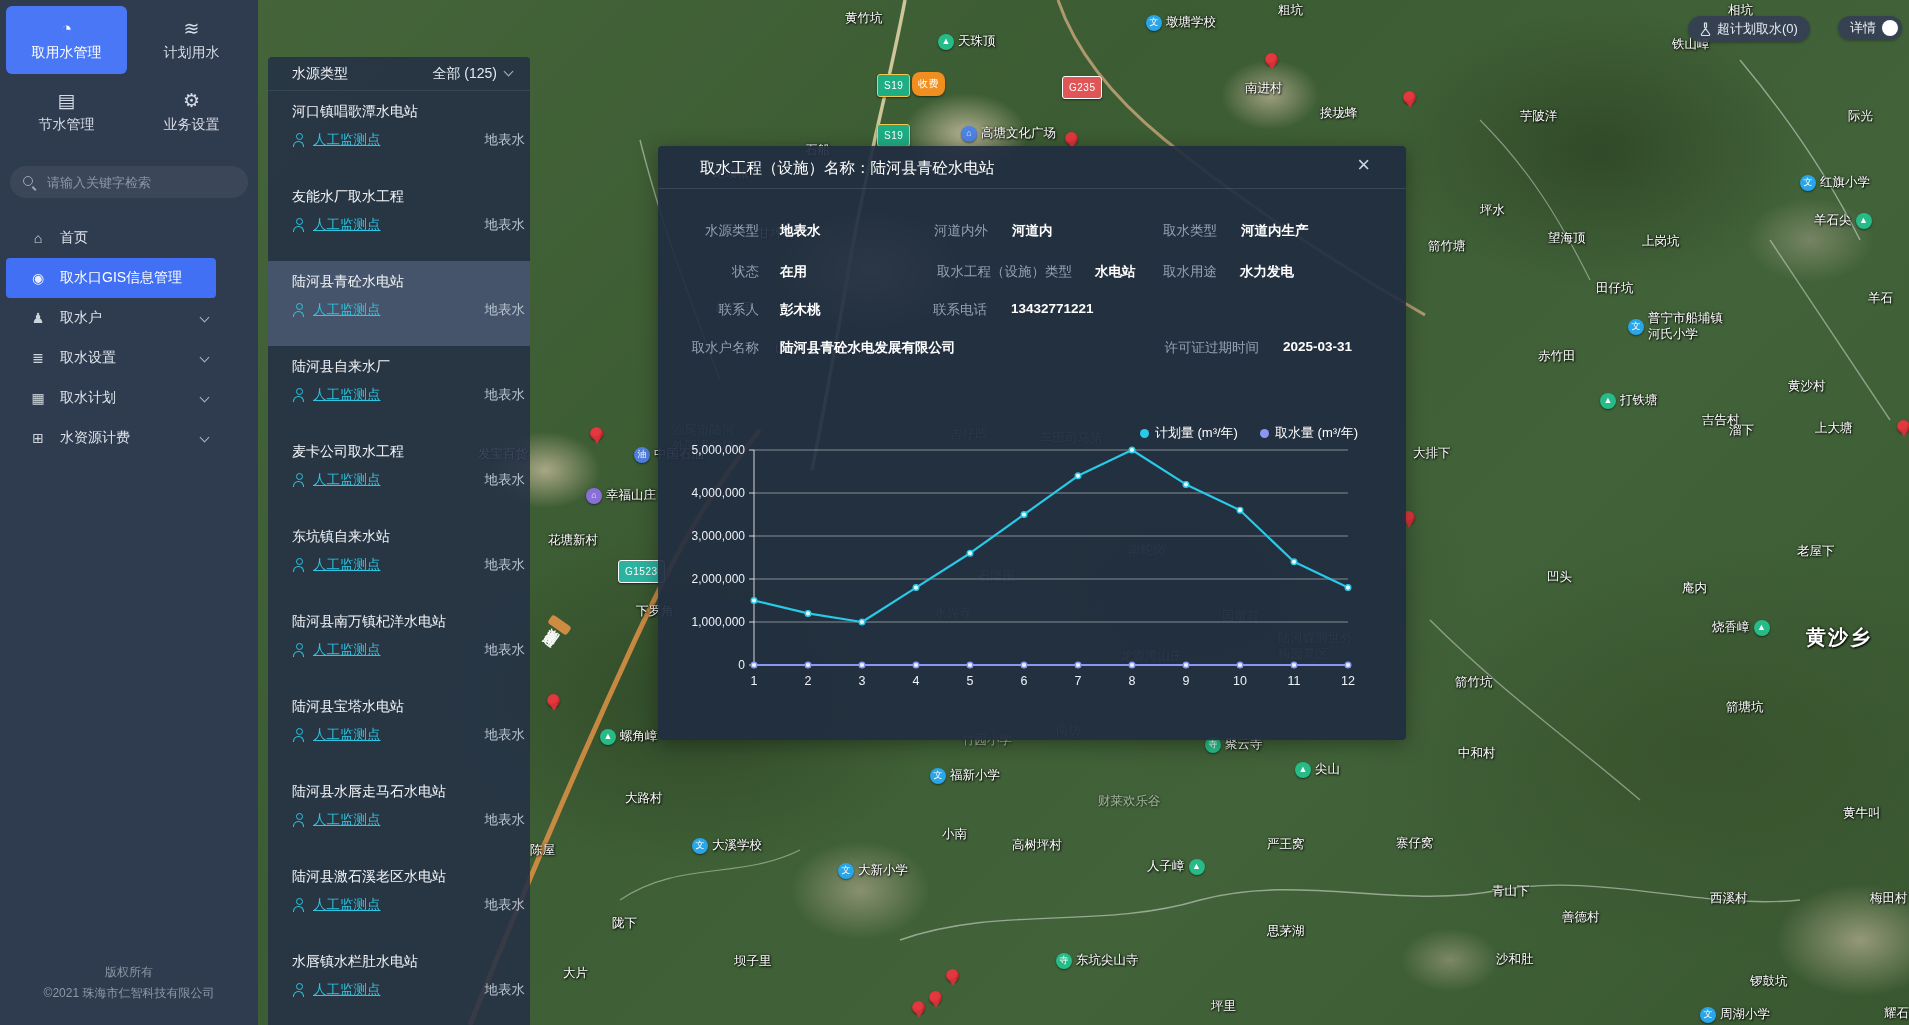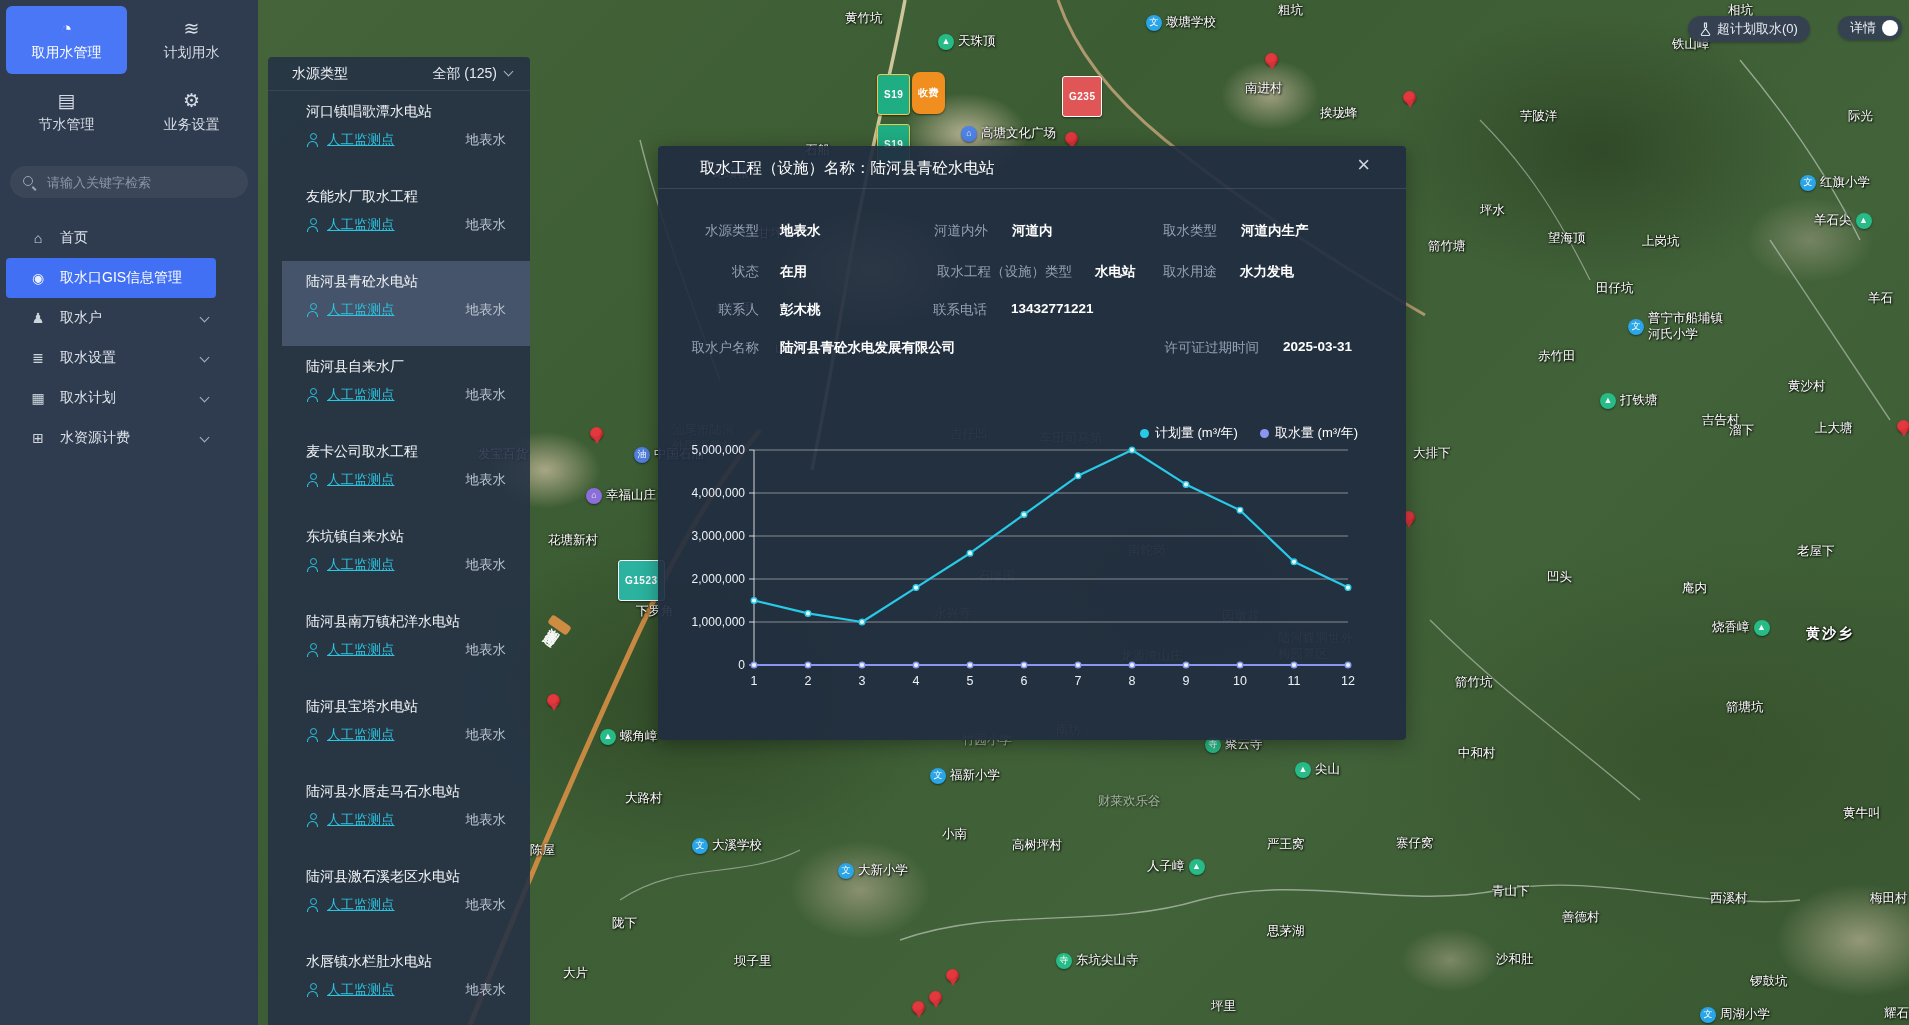--- a/index.html
+++ b/index.html
@@ -18,31 +18,31 @@
       radial-gradient(70px 45px at 1450px 960px, rgba(186,176,150,.5), transparent 70%),
       radial-gradient(90px 60px at 1810px 240px, rgba(180,172,148,.45), transparent 70%),
       radial-gradient(300px 200px at 1600px 150px, rgba(38,58,30,.6), transparent 70%),
       radial-gradient(400px 260px at 1200px 600px, rgba(40,62,32,.5), transparent 70%),
       radial-gradient(350px 240px at 700px 700px, rgba(36,56,28,.5), transparent 70%),
       radial-gradient(500px 300px at 1700px 750px, rgba(52,76,40,.6), transparent 70%),
       linear-gradient(135deg,#47663c,#3c5c33 40%,#42633a 70%,#395831);}
   #roads{position:absolute;inset:0;}
   .mlabel{position:absolute;color:#fff;font-size:12.5px;white-space:pre-line;line-height:1.25;
     text-shadow:0 0 3px rgba(0,0,0,.95),1px 1px 2px rgba(0,0,0,.9);display:flex;align-items:center;gap:4px;}
-  .mlabel.lg{font-size:14px;font-weight:bold;letter-spacing:2px;}
+  .mlabel.lg{font-size:20px;font-weight:bold;letter-spacing:2px;}
   .mlabel.faint{opacity:.5;}
   .mbadge{width:16px;height:16px;border-radius:50%;display:inline-flex;align-items:center;justify-content:center;
     color:#fff;font-size:9px;flex:0 0 auto;position:relative;box-shadow:0 1px 2px rgba(0,0,0,.5);text-shadow:none;}
   .mbadge::after{content:"";position:absolute;top:14px;left:5px;border:3px solid transparent;border-top:4px solid inherit;}
   .b-school{background:#2aa5e8;}.b-mount{background:#27bc87;}.b-temple{background:#27bc87;}
   .b-fuel{background:#4f7fe0;}.b-villa{background:#8a6fd8;}.b-culture{background:#4f83e6;}
   .pin{position:absolute;width:13px;height:13px;background:#e2383e;border-radius:50%;
     box-shadow:inset -1px -2px 2px rgba(120,0,0,.4),0 1px 2px rgba(0,0,0,.5);z-index:3;}
   .pin::after{content:"";position:absolute;left:2.5px;top:10px;border:4px solid transparent;border-top:7px solid #d2333a;}
-  .shield{position:absolute;font-size:10px;font-weight:bold;color:#fff;padding:14px 6px;border-radius:3px;
+  .shield{position:absolute;font-size:10px;font-weight:normal;color:#fff;padding:5px 6px;border-radius:3px;
     box-shadow:0 1px 2px rgba(0,0,0,.5);letter-spacing:.5px;}
   .sh-prov{background:#1fae84;border:1.5px solid #f2c84d;}
   .sh-nat{background:#e05656;border:1.5px solid #fff;}
   .sh-exp{background:#2bb3a0;border:1.5px solid #fff;}
   .sh-toll{background:#f08f1f;border:none;border-radius:8px;}
   .hwy-name{position:absolute;color:#fff;font-size:12px;font-weight:bold;background:#d78f45;padding:1px 3px;
     border-radius:3px;letter-spacing:2px;writing-mode:vertical-rl;transform:rotate(35deg);opacity:.95;}
 
   
   .ctrl-pill{position:absolute;display:flex;align-items:center;gap:6px;background:rgba(52,63,82,.92);
@@ -78,21 +78,21 @@
   #panel-search input::placeholder{color:#828d9e;}
   .mag{position:relative;width:15px;height:15px;display:inline-block;flex:0 0 auto;}
   .mag::before{content:"";position:absolute;left:1px;top:1px;width:8px;height:8px;border:1.6px solid #9aa5b5;border-radius:50%;}
   .mag::after{content:"";position:absolute;left:11px;top:11px;width:5px;height:1.6px;background:#9aa5b5;
     transform:rotate(45deg);transform-origin:0 0;}
   #station-panel{position:absolute;left:268px;top:57px;width:262px;bottom:0;background:rgba(38,50,70,.9);
     border-radius:4px 4px 0 0;z-index:10;overflow:hidden;}
   #panel-header{height:34px;display:flex;align-items:center;justify-content:space-between;padding:0 18px 0 24px;
     color:#f0f3f7;font-size:14px;border-bottom:1px solid rgba(255,255,255,.08);}
   #panel-header .fval{display:flex;align-items:center;gap:8px;color:#e3e9f1;cursor:pointer;}
-  .station{height:85px;padding:12px 24px 0 24px;cursor:pointer;margin-left:14px;}
+  .station{height:85px;padding:12px 5px 0 24px;cursor:pointer;}
   .station.active{background:rgba(104,122,152,.45);}
   .st-name{color:#f2f5f8;font-size:14px;margin-bottom:10px;}
   .st-row{display:flex;align-items:center;}
   .st-mon{color:#2cc5e2;font-size:13.5px;text-decoration:underline;display:flex;align-items:center;}
   .st-type{margin-left:auto;color:#b9c2cf;font-size:13.5px;}
   .person{display:inline-block;width:14px;height:14px;position:relative;margin-right:7px;}
   .person::before{content:"";position:absolute;left:3.5px;top:0;width:5px;height:5px;border:1.5px solid #2cc5e2;border-radius:50%;}
   .person::after{content:"";position:absolute;left:.5px;top:7.5px;width:9px;height:5px;border:1.5px solid #2cc5e2;
     border-bottom:none;border-radius:6px 6px 0 0;}
 
@@ -485,15 +485,19 @@
           <span class="mi-icon">▦</span>
                  <span>取水计划</span>
           <span class="chev"></span>
         </div>
         <div class="menu-item">
           <span class="mi-icon">⊞</span>
                  <span>水资源计费</span>
           <span class="chev"></span>
         </div>
       </div>
+    <div id="side-footer">
+      <div>版权所有</div>
+      <div>©2021 珠海市仁智科技有限公司</div>
+    </div>
   </div>
 
 </div>
 
 </body></html>

